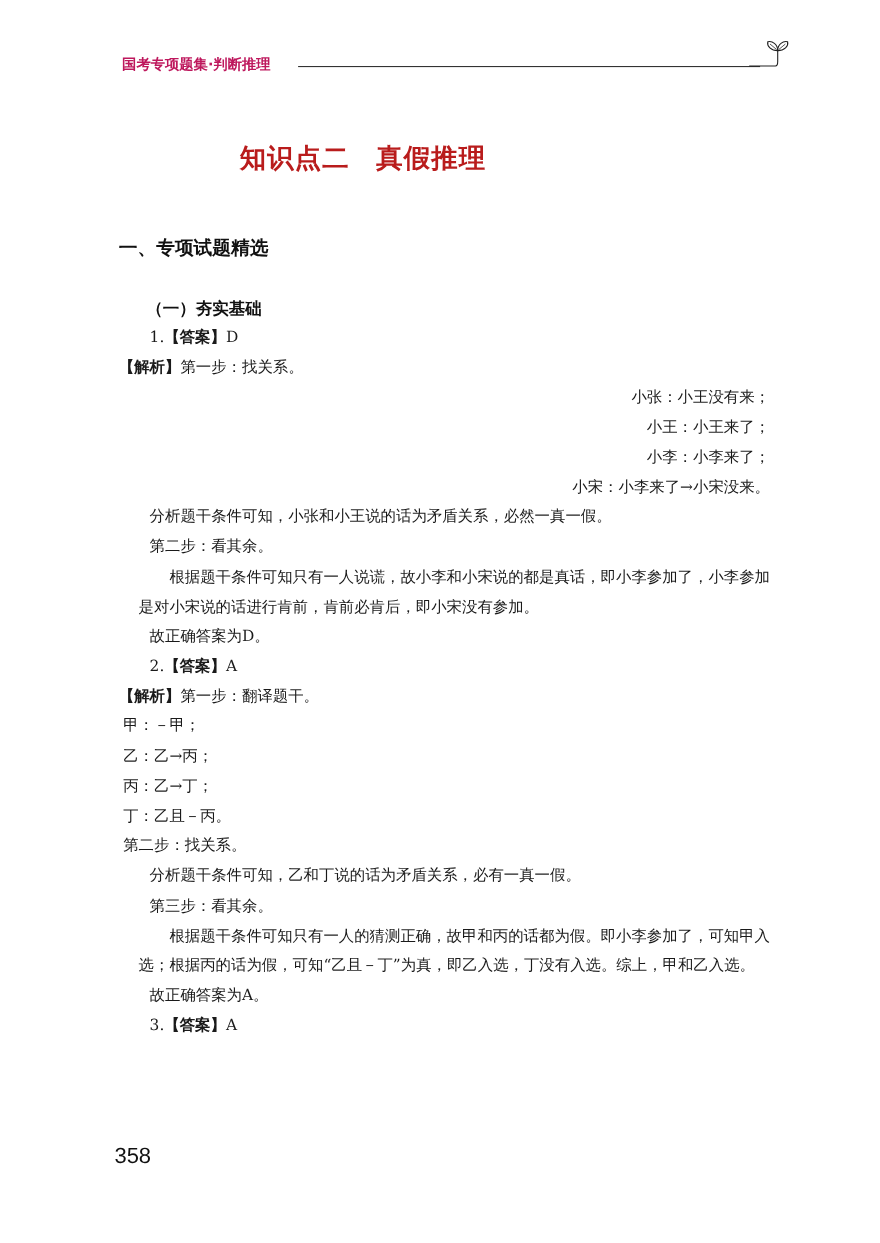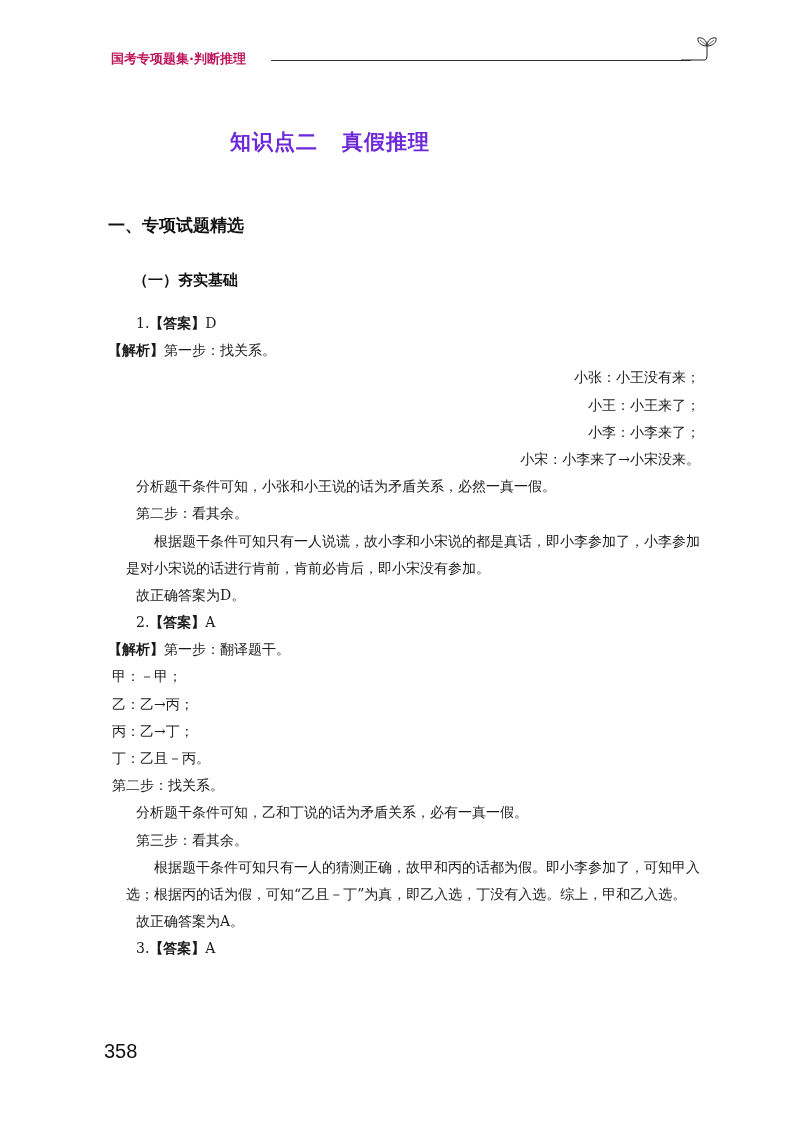--- a/index.html
+++ b/index.html
@@ -48,23 +48,23 @@
       width: 40px;
       height: 30px;
     }
     .chapter-title {
       position: absolute;
       left: 0;
       width: 660px;
       top: 128px;
       text-align: center;
       font-family: "DejaVu Sans", "Liberation Sans", sans-serif;
-      font-size: 21px;
+      font-size: 24px;
       font-weight: bold;
-      color: #6d28d9;
+      color: #b91c1c;
       letter-spacing: 1px;
       word-spacing: 0;
     }
     .chapter-title .gap { display: inline-block; width: 24px; }
     .section-heading {
       position: absolute;
       left: 108px;
       top: 214px;
       font-family: "DejaVu Sans", "Liberation Sans", sans-serif;
       font-size: 17px;
@@ -76,21 +76,21 @@
       left: 133px;
       top: 271px;
       font-family: "DejaVu Sans", "Liberation Sans", sans-serif;
       font-size: 15px;
       font-weight: bold;
       color: #111;
     }
     .body {
       position: absolute;
       left: 108px;
-      top: 310px;
+      top: 294px;
       width: 592px;
       font-size: 14px;
       line-height: 27.2px;
     }
     .line { white-space: nowrap; height: 27.2px; }
     .indent { padding-left: 28px; }
     .indent-sm { padding-left: 28px; text-align: right; }
     .noindent { padding-left: 0; }
     .bracket-label {
       font-family: "DejaVu Sans", "Liberation Sans", sans-serif;

